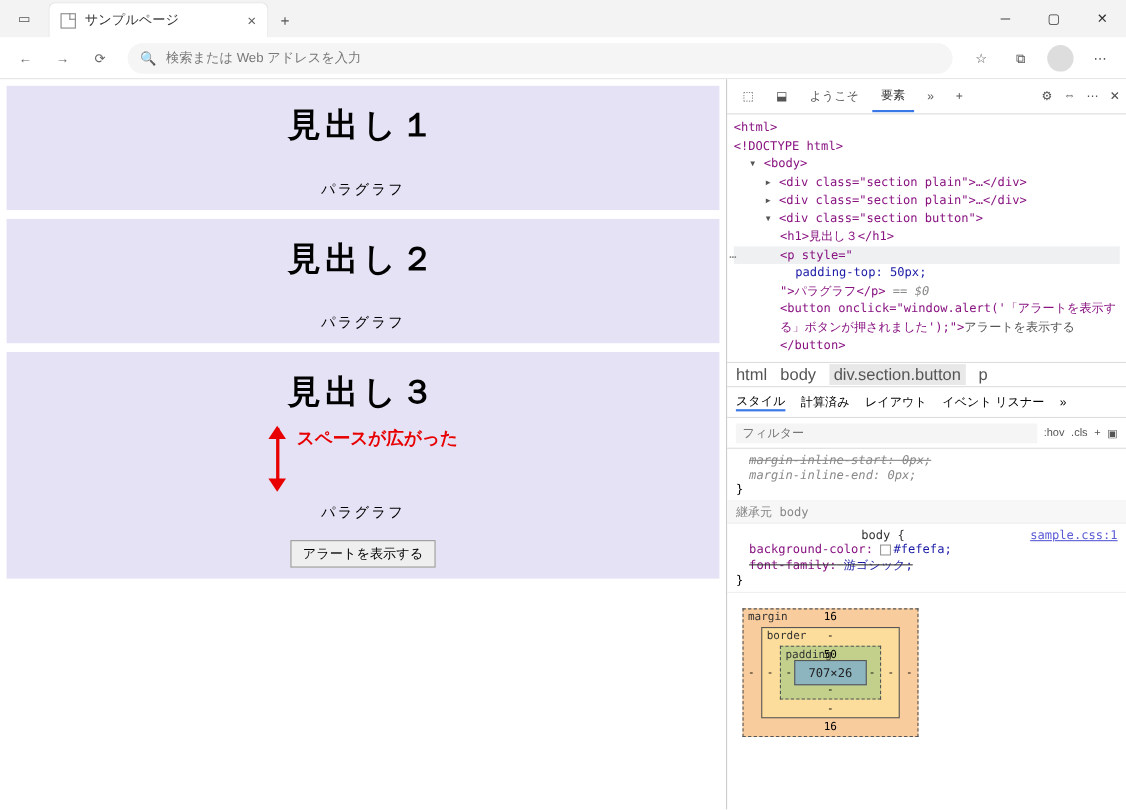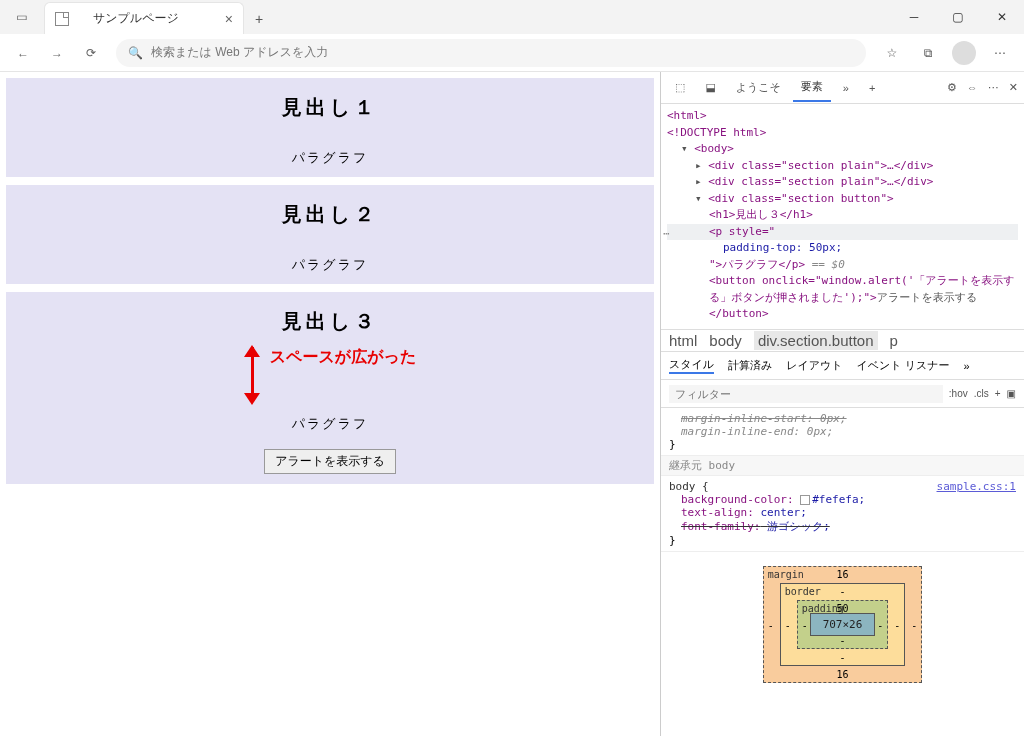--- a/index.html
+++ b/index.html
@@ -1,21 +1,21 @@
 <!DOCTYPE html>
 <html><head>
 <meta charset="utf-8">
 <style>
 * { box-sizing: border-box; margin: 0; padding: 0; }
 body { font-family: "Segoe UI", Meiryo, sans-serif; font-size: 12px; background: #fff; width: 1024px; height: 736px; overflow: hidden; }
 
 
 .titlebar { height: 34px; background: #f3f3f3; display: flex; align-items: flex-end; }
 .tab-control { width: 44px; height: 34px; display: flex; align-items: center; justify-content: center; color: #555; }
-.tab { height: 32px; background: #fff; border-radius: 6px 6px 0 0; display: flex; align-items: center; padding: 0 10px; min-width: 200px; gap: 24px; color: #333; border: 1px solid #e5e5e5; border-bottom: none; }
+.tab { height: 32px; background: #fff; border-radius: 6px 6px 0 0; display: flex; align-items: center; padding: 0 10px; min-width: 200px; gap: 8px; color: #333; border: 1px solid #e5e5e5; border-bottom: none; }
 .tab .page-icon { width: 14px; height: 14px; border: 1px solid #888; display: inline-block; position: relative; }
 .tab .page-icon::after { content: ""; position: absolute; right: -1px; top: -1px; width: 5px; height: 5px; border-left: 1px solid #888; border-bottom: 1px solid #888; }
 .tab-title { flex: 1; font-size: 12px; }
 .tab-close { color: #666; font-size: 14px; cursor: pointer; }
 .new-tab { width: 30px; height: 30px; display: flex; align-items: center; justify-content: center; color: #555; font-size: 14px; }
 .titlespacer { flex: 1; }
 .win-controls { display: flex; }
 .win-btn { width: 44px; height: 34px; display: flex; align-items: center; justify-content: center; color: #333; }
 
 
@@ -24,21 +24,21 @@
 .url-box { flex: 1; height: 28px; background: #f5f5f5; border-radius: 14px; display: flex; align-items: center; padding: 0 12px; gap: 8px; color: #777; margin: 0 6px; }
 .action-btn { width: 32px; height: 32px; display: flex; align-items: center; justify-content: center; color: #555; }
 .avatar { width: 24px; height: 24px; background: #ddd; border-radius: 50%; }
 
 
 .main { display: flex; height: calc(736px - 34px - 38px); }
 
 
 .page-viewport { width: 660px; height: 100%; overflow: auto; padding: 6px; }
 .section { background: #e4e2f4; margin-bottom: 8px; padding: 16px 0 10px; text-align: center; }
-.section h1 { font-size: 20px; font-weight: bold; letter-spacing: 4px; margin-bottom: 28px; }
+.section h1 { font-size: 30px; font-weight: bold; letter-spacing: 4px; margin-bottom: 28px; }
 .section p { font-size: 13px; letter-spacing: 2px; }
 .section.button h1 { margin-bottom: 12px; }
 .annotation-row { display: flex; align-items: flex-start; justify-content: center; gap: 10px; margin-bottom: 10px; }
 .arrow-down { width: 16px; height: 58px; position: relative; }
 .arrow-down .shaft { position: absolute; left: 7px; top: 0; width: 3px; height: 50px; background: #e80000; }
 .arrow-down .head { position: absolute; left: 0; top: 46px; width: 0; height: 0; border-left: 8px solid transparent; border-right: 8px solid transparent; border-top: 12px solid #e80000; }
 .arrow-down .tail { position: absolute; left: 0; top: -2px; width: 0; height: 0; border-left: 8px solid transparent; border-right: 8px solid transparent; border-bottom: 12px solid #e80000; }
 .annot-text { color: #e80000; font-weight: bold; font-size: 16px; }
 .btn-alert { margin-top: 16px; padding: 3px 10px; background: #efefef; border: 1px solid #999; font-size: 12px; }
 
@@ -61,27 +61,27 @@
 .dt-styles-tabs { height: 28px; display: flex; align-items: center; padding: 0 8px; gap: 14px; border-bottom: 1px solid #ddd; }
 .dt-styles-tabs .active { border-bottom: 2px solid #3b78e7; }
 .dt-filter { height: 28px; display: flex; align-items: center; padding: 0 8px; border-bottom: 1px solid #ddd; gap: 6px; }
 .dt-filter input { flex: 1; border: none; background: #f5f5f5; padding: 3px 6px; font-size: 11px; }
 .dt-filter .chip { color: #555; font-size: 10px; }
 .dt-styles { flex: 1; overflow: auto; font-family: Consolas, monospace; font-size: 11px; }
 .style-block { padding: 4px 8px; border-bottom: 1px solid #eee; }
 .style-block .prop { padding-left: 12px; color: #333; }
 .style-block .propname { color: #881280; }
 .style-block .propval { color: #1a1aa6; }
-.style-block .sel { color: #333; }
+.style-block .sel { color: #333; text-align: center; }
 .style-block .src { float: right; color: #5b5bd6; text-decoration: underline; }
 .strike { text-decoration: line-through; }
 .inherit-label { color: #888; padding: 2px 8px; background: #f7f7f7; border-bottom: 1px solid #eee; }
 .color-swatch { display: inline-block; width: 10px; height: 10px; border: 1px solid #999; vertical-align: middle; margin-right: 2px; }
 
-.box-model { padding: 14px; display: flex; justify-content: center; }
+.box-model { padding: 14px; display: flex; justify-content: flex-start; }
 .bm-margin { background: #f9cc9d; border: 1px dashed #555; padding: 16px; position: relative; }
 .bm-border { background: #fddd9b; border: 1px solid #555; padding: 16px; position: relative; }
 .bm-padding { background: #c3d08b; border: 1px dashed #555; padding: 12px; position: relative; }
 .bm-content { background: #8cb5c0; border: 1px solid #555; padding: 4px 12px; color: #222; font-size: 11px; }
 .bm-label { position: absolute; left: 4px; top: 2px; font-size: 10px; color: #333; }
 .bm-num-top { position: absolute; left: 50%; top: 2px; transform: translateX(-50%); font-size: 10px; }
 .bm-num-bot { position: absolute; left: 50%; bottom: 2px; transform: translateX(-50%); font-size: 10px; }
 .bm-num-left { position: absolute; left: 4px; top: 50%; transform: translateY(-50%); font-size: 10px; }
 .bm-num-right { position: absolute; right: 4px; top: 50%; transform: translateY(-50%); font-size: 10px; }
 </style>
@@ -238,21 +238,20 @@
       <div class="style-block">
         <div class="prop strike" style="font-style:italic;color:#888"><span>margin-inline-start: 0px;</span></div>
         <div class="prop" style="font-style:italic;color:#888"><span>margin-inline-end: 0px;</span></div>
         <div>}</div>
       </div>
       <div class="inherit-label"><span>継承元 body</span></div>
       <div class="style-block">
         <span class="src">sample.css:1</span>
         <div class="sel">body {</div>
         <div class="prop"><span class="propname">background-color:</span> <span class="color-swatch"></span><span class="propval">#fefefa;</span></div>
-        <div class="prop"><span class="propname">text-align:</span> <span class="propval">center;</span></div>
         <div class="prop strike"><span class="propname">font-family:</span> <span class="propval">游ゴシック;</span></div>
         <div>}</div>
       </div>
 
       <div class="box-model">
         <div class="bm-margin">
           <span class="bm-label">margin</span>
           <span class="bm-num-top">16</span>
           <span class="bm-num-bot">16</span>
           <span class="bm-num-left">-</span>

